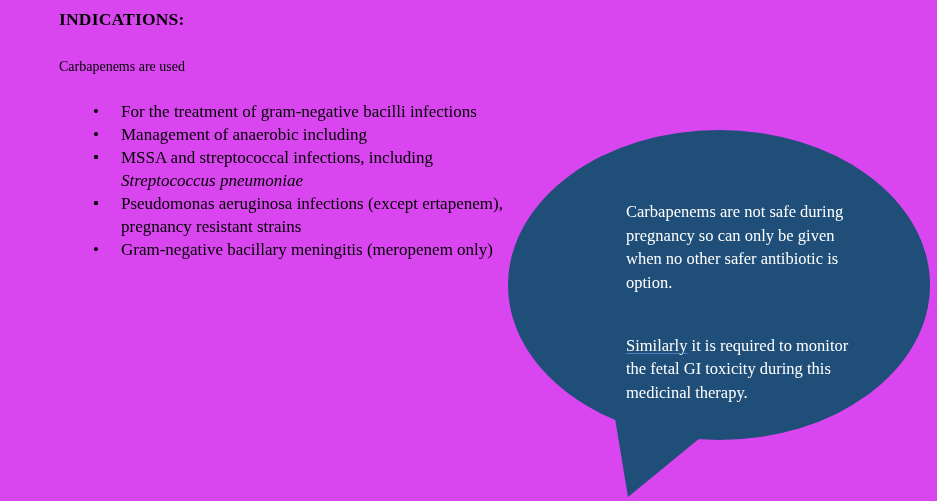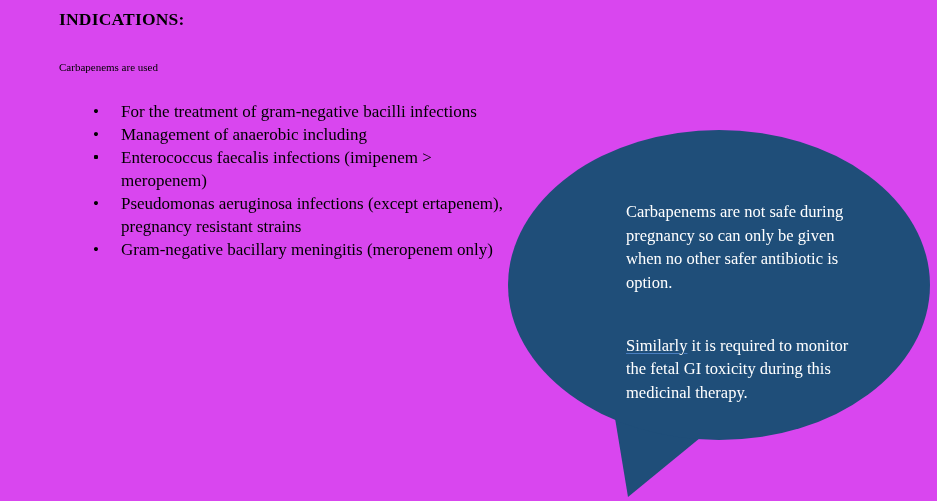--- a/index.html
+++ b/index.html
@@ -34,21 +34,21 @@
 
   #indications-heading {
     font-size: 17.5px;
     font-weight: bold;
     line-height: 22px;
     letter-spacing: 0.2px;
     margin: 0;
   }
 
   #intro-line {
-    font-size: 11px;
+    font-size: 14px;
     line-height: 22px;
     margin: 0;
     padding-top: 26px;
   }
 
   #bullet-list {
     list-style: none;
     margin: 0;
     padding: 0;
     padding-top: 22px;
@@ -138,25 +138,25 @@
         <span class="bullet-marker">•</span>
         <span class="bullet-text">Management of anaerobic including</span>
       </li>
 
       <li class="bullet-item">
         <span class="bullet-marker">•</span>
       </li>
 
       <li class="bullet-item">
         <span class="bullet-marker">•</span>
+        <span class="bullet-text"><span>MSSA and streptococcal infections, including </span><i>Streptococcus pneumoniae</i></span>
       </li>
 
       <li class="bullet-item">
         <span class="bullet-marker">•</span>
-        <span class="bullet-text">Enterococcus faecalis infections (imipenem &gt; meropenem)</span>
       </li>
 
       <li class="bullet-item">
         <span class="bullet-marker">•</span>
         <span class="bullet-text">Pseudomonas aeruginosa infections (except ertapenem), pregnancy resistant strains</span>
       </li>
 
       <li class="bullet-item">
         <span class="bullet-marker">•</span>
         <span class="bullet-text">Gram-negative bacillary meningitis (meropenem only)</span>

